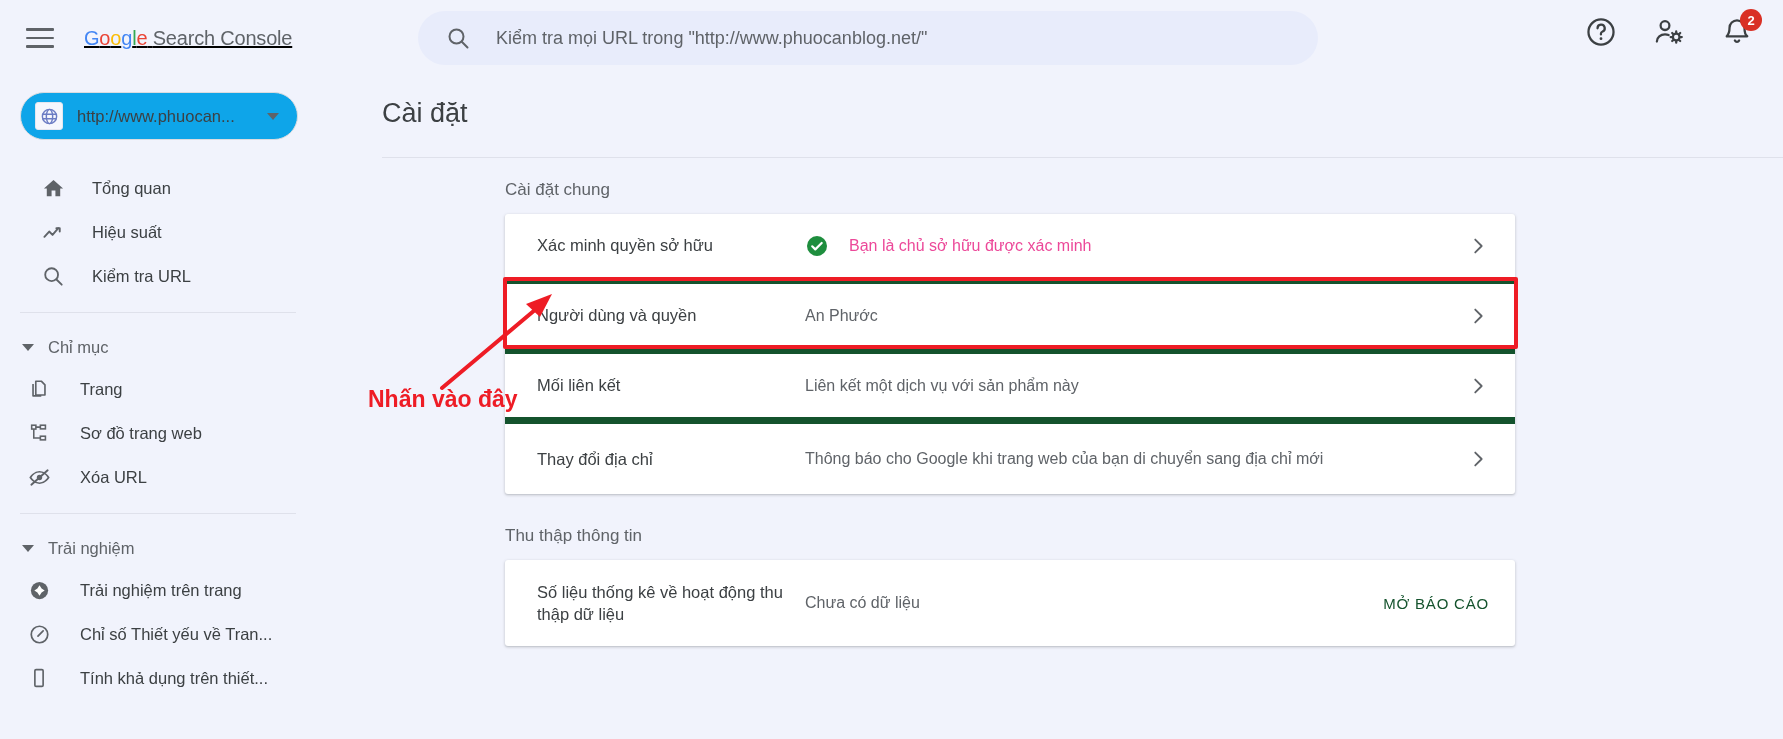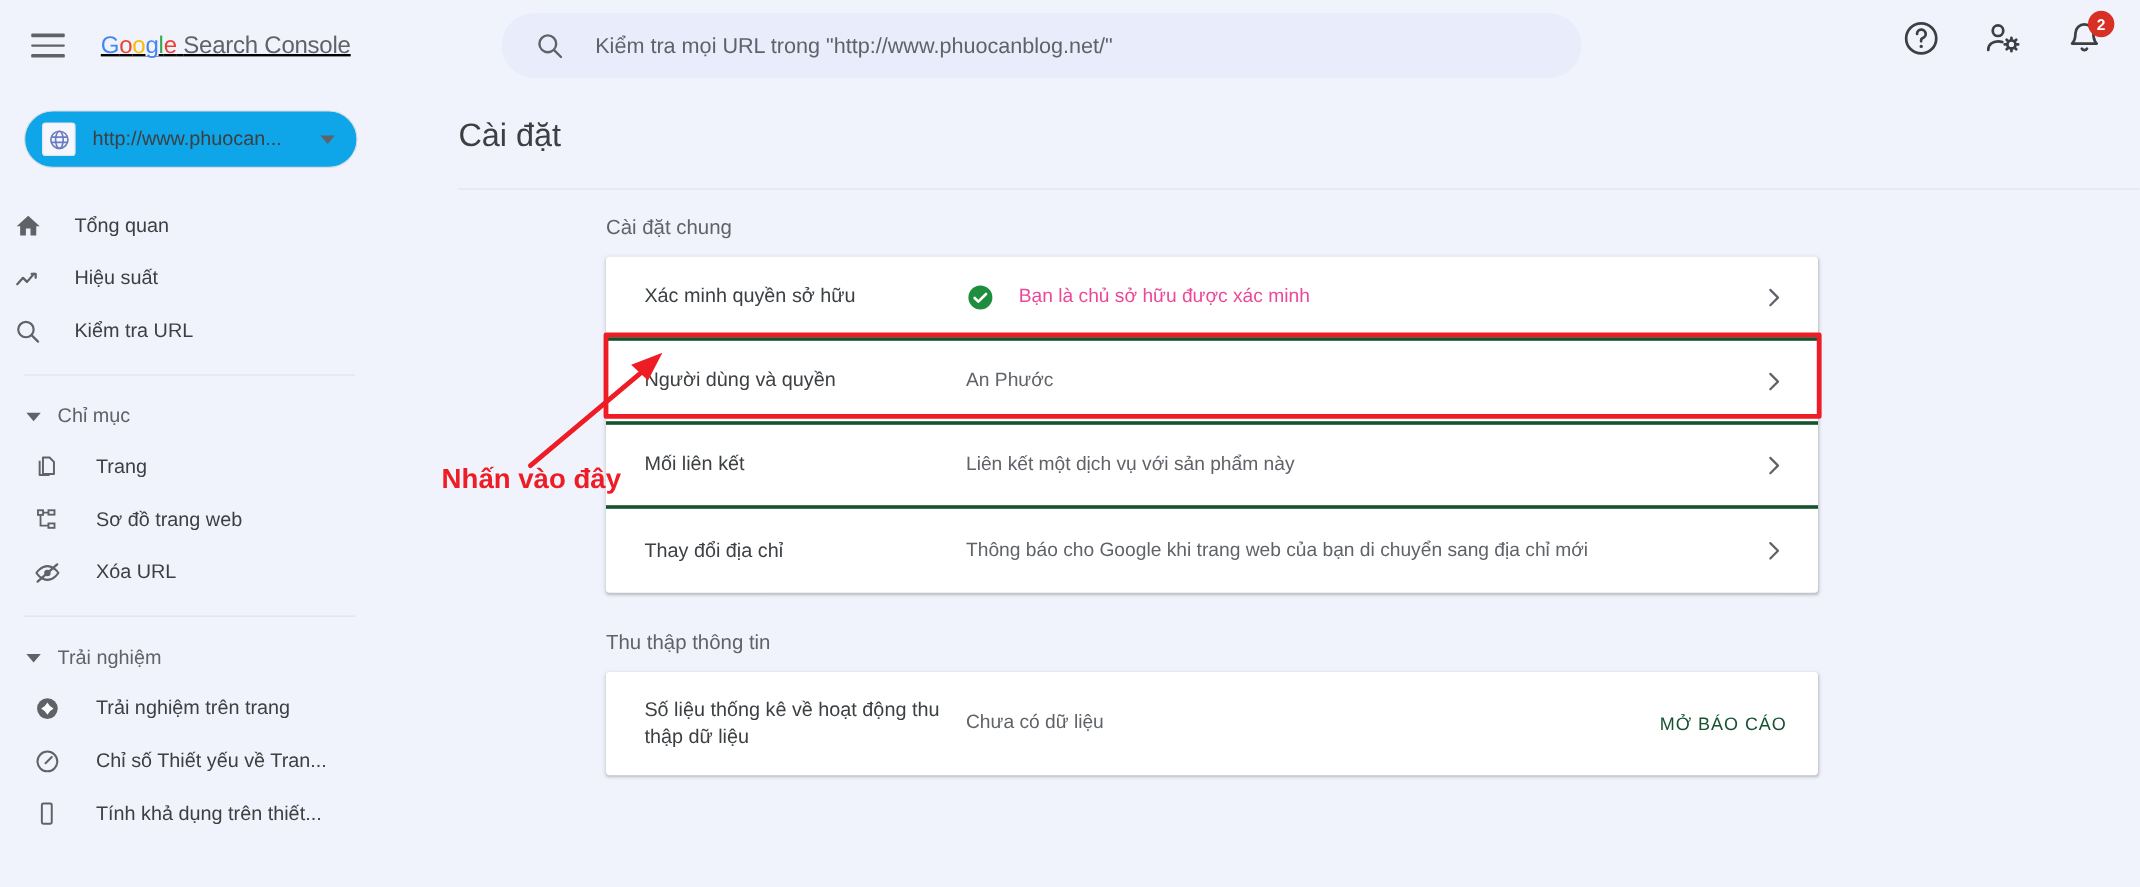--- a/index.html
+++ b/index.html
@@ -73,41 +73,41 @@
     display: flex; align-items: center; height: 40px; padding-left: 22px; cursor: pointer;
   }
   .nav-group-head .caret {
     width: 0; height: 0; margin-right: 14px;
     border-left: 6px solid transparent; border-right: 6px solid transparent;
     border-top: 7px solid #5f6368;
   }
   .nav-group-head .gl { font-size: 16.5px; color: #5f6368; }
 
   .nav-item {
-    display: flex; align-items: center; height: 44px; padding-left: 10px; cursor: pointer;
+    display: flex; align-items: center; height: 44px; padding-left: 40px; cursor: pointer;
   }
   .nav-item.sub { padding-left: 26px; }
   .nav-ico { width: 26px; height: 26px; flex: none; color: #5f6368; display: flex; align-items: center; justify-content: center; }
   .nav-label { margin-left: 26px; font-size: 16.5px; color: #3c4043; white-space: nowrap; }
   .nav-item.sub .nav-label { margin-left: 28px; }
 
   
   .main { position: absolute; left: 320px; top: 76px; width: 1463px; height: 663px; }
   .page-title { font-size: 27px; color: #3c4043; margin: 22px 0 0 62px; }
   .title-rule { height: 1px; background: #dfe1eb; margin: 28px 0 0 62px; }
 
   .content { padding-left: 185px; padding-top: 22px; }
   .section-label { font-size: 17px; color: #5f6368; margin-bottom: 14px; }
   .card {
     width: 1010px; background: #fff; border-radius: 3px;
     box-shadow: 0 1px 2px rgba(60,64,67,.22), 0 1px 3px 1px rgba(60,64,67,.08);
   }
   .row {
     display: flex; align-items: center; min-height: 70px; padding: 0 26px 0 32px;
-    border-bottom: 3px solid #14532d; cursor: pointer; position: relative;
+    border-bottom: 7px solid #14532d; cursor: pointer; position: relative;
   }
   .row:last-child { border-bottom: none; }
   .row-label { width: 268px; font-size: 16.5px; color: #3c4043; line-height: 1.35; flex: none; }
   .row-value { flex: 1; display: flex; align-items: center; font-size: 16px; color: #5f6368; }
   .check-ico { width: 24px; height: 24px; margin-right: 20px; flex: none; }
   .row-value .val-dark { color: #ec4899; }
   .chev { width: 22px; height: 22px; color: #5f6368; flex: none; }
   .report-link { font-size: 15px; color: #14532d; letter-spacing: .8px; white-space: nowrap; }
 
   .gap { height: 32px; }

